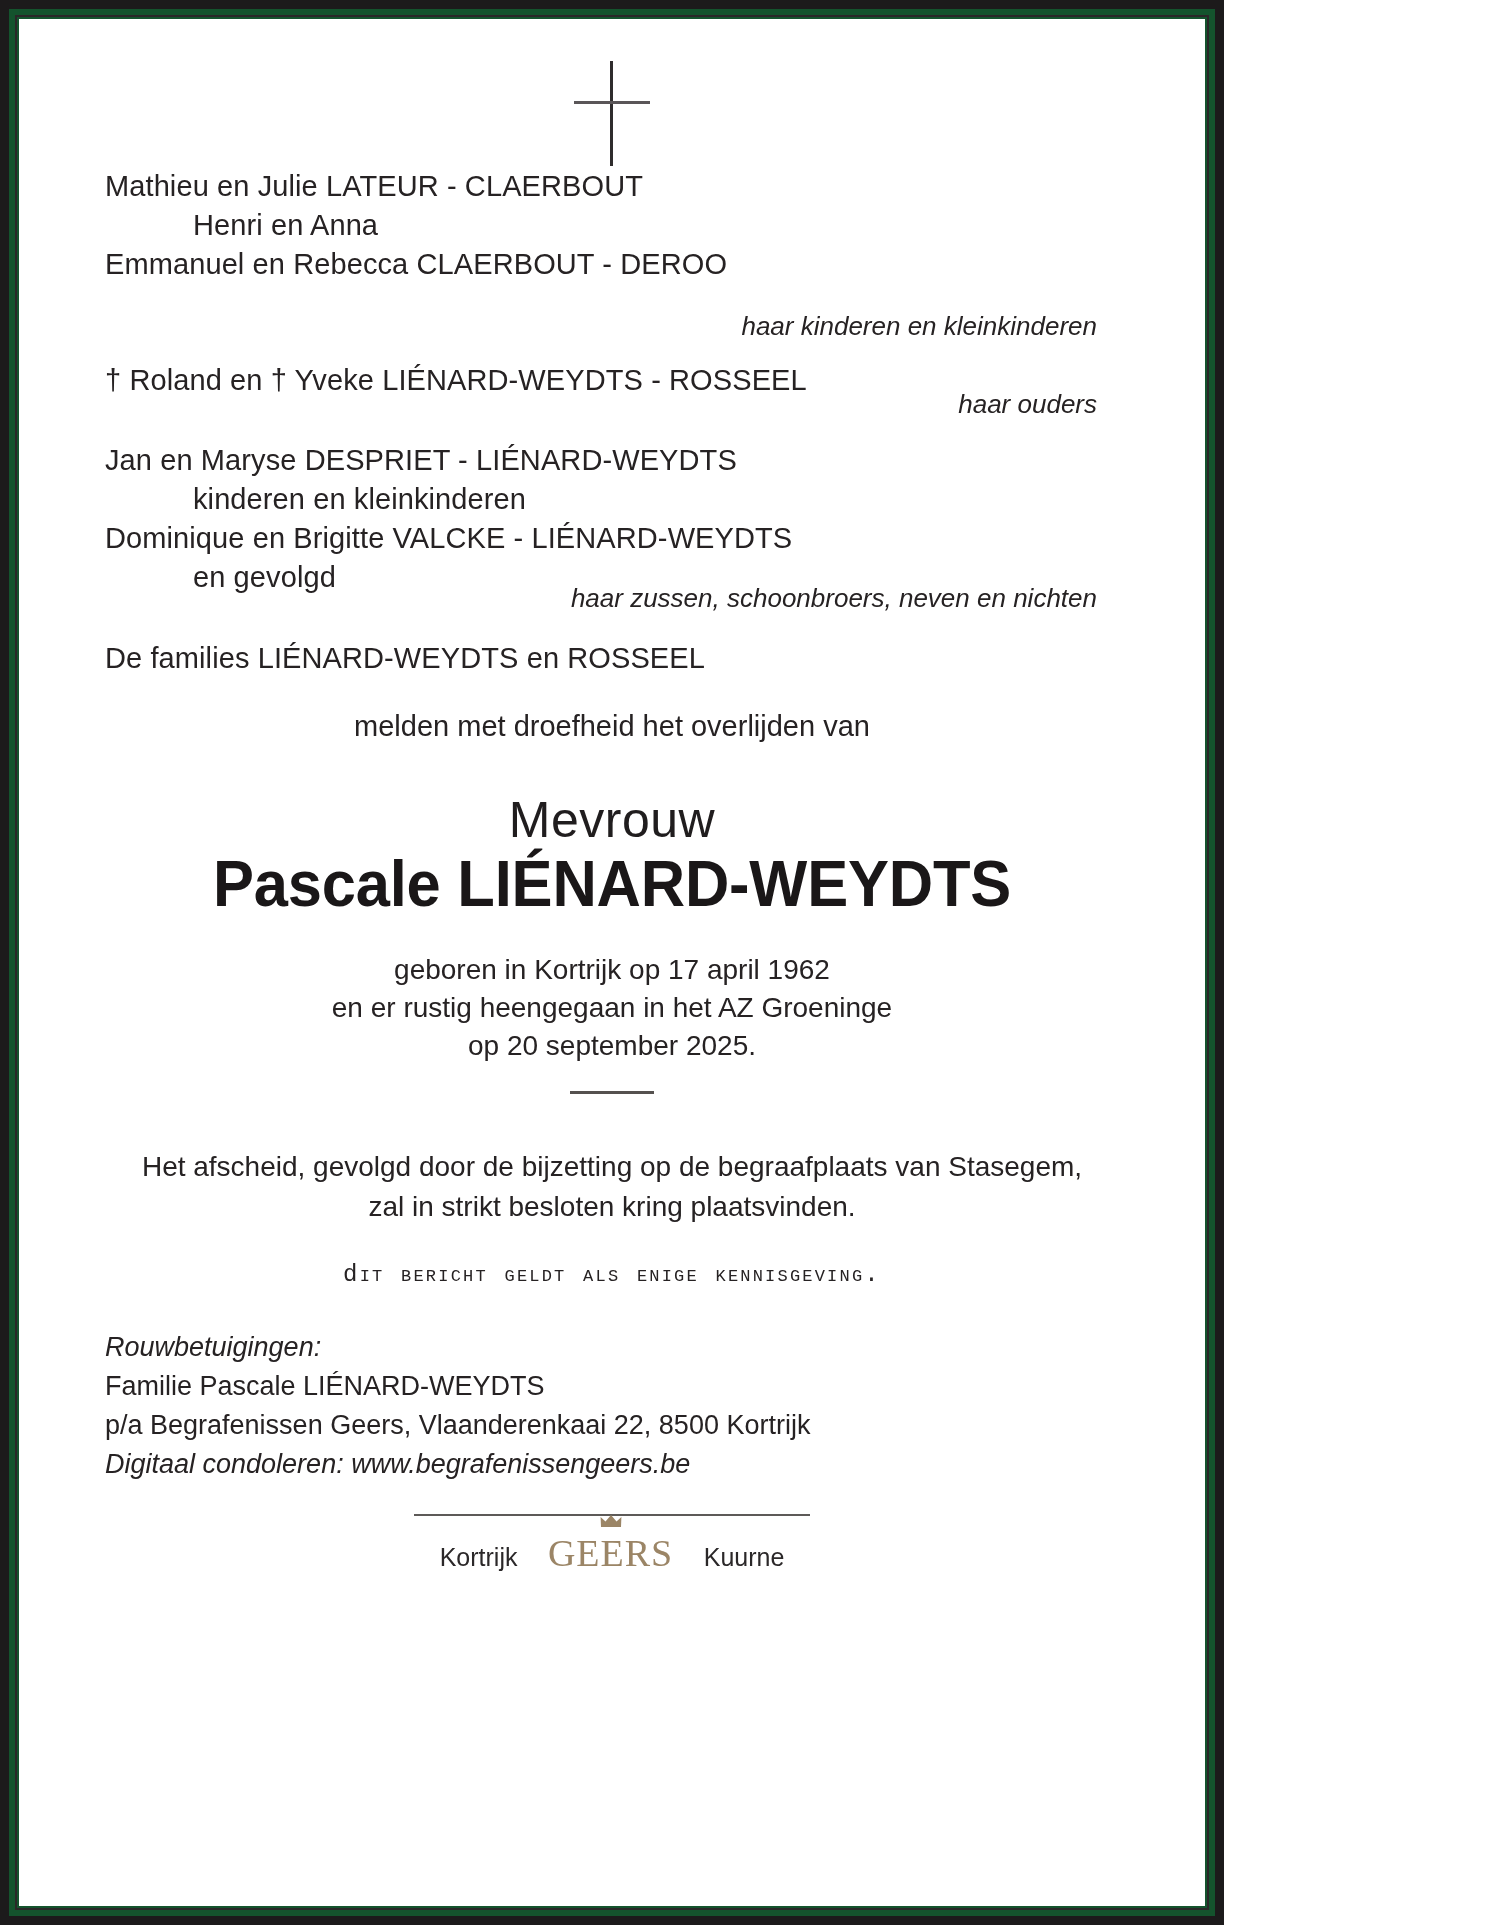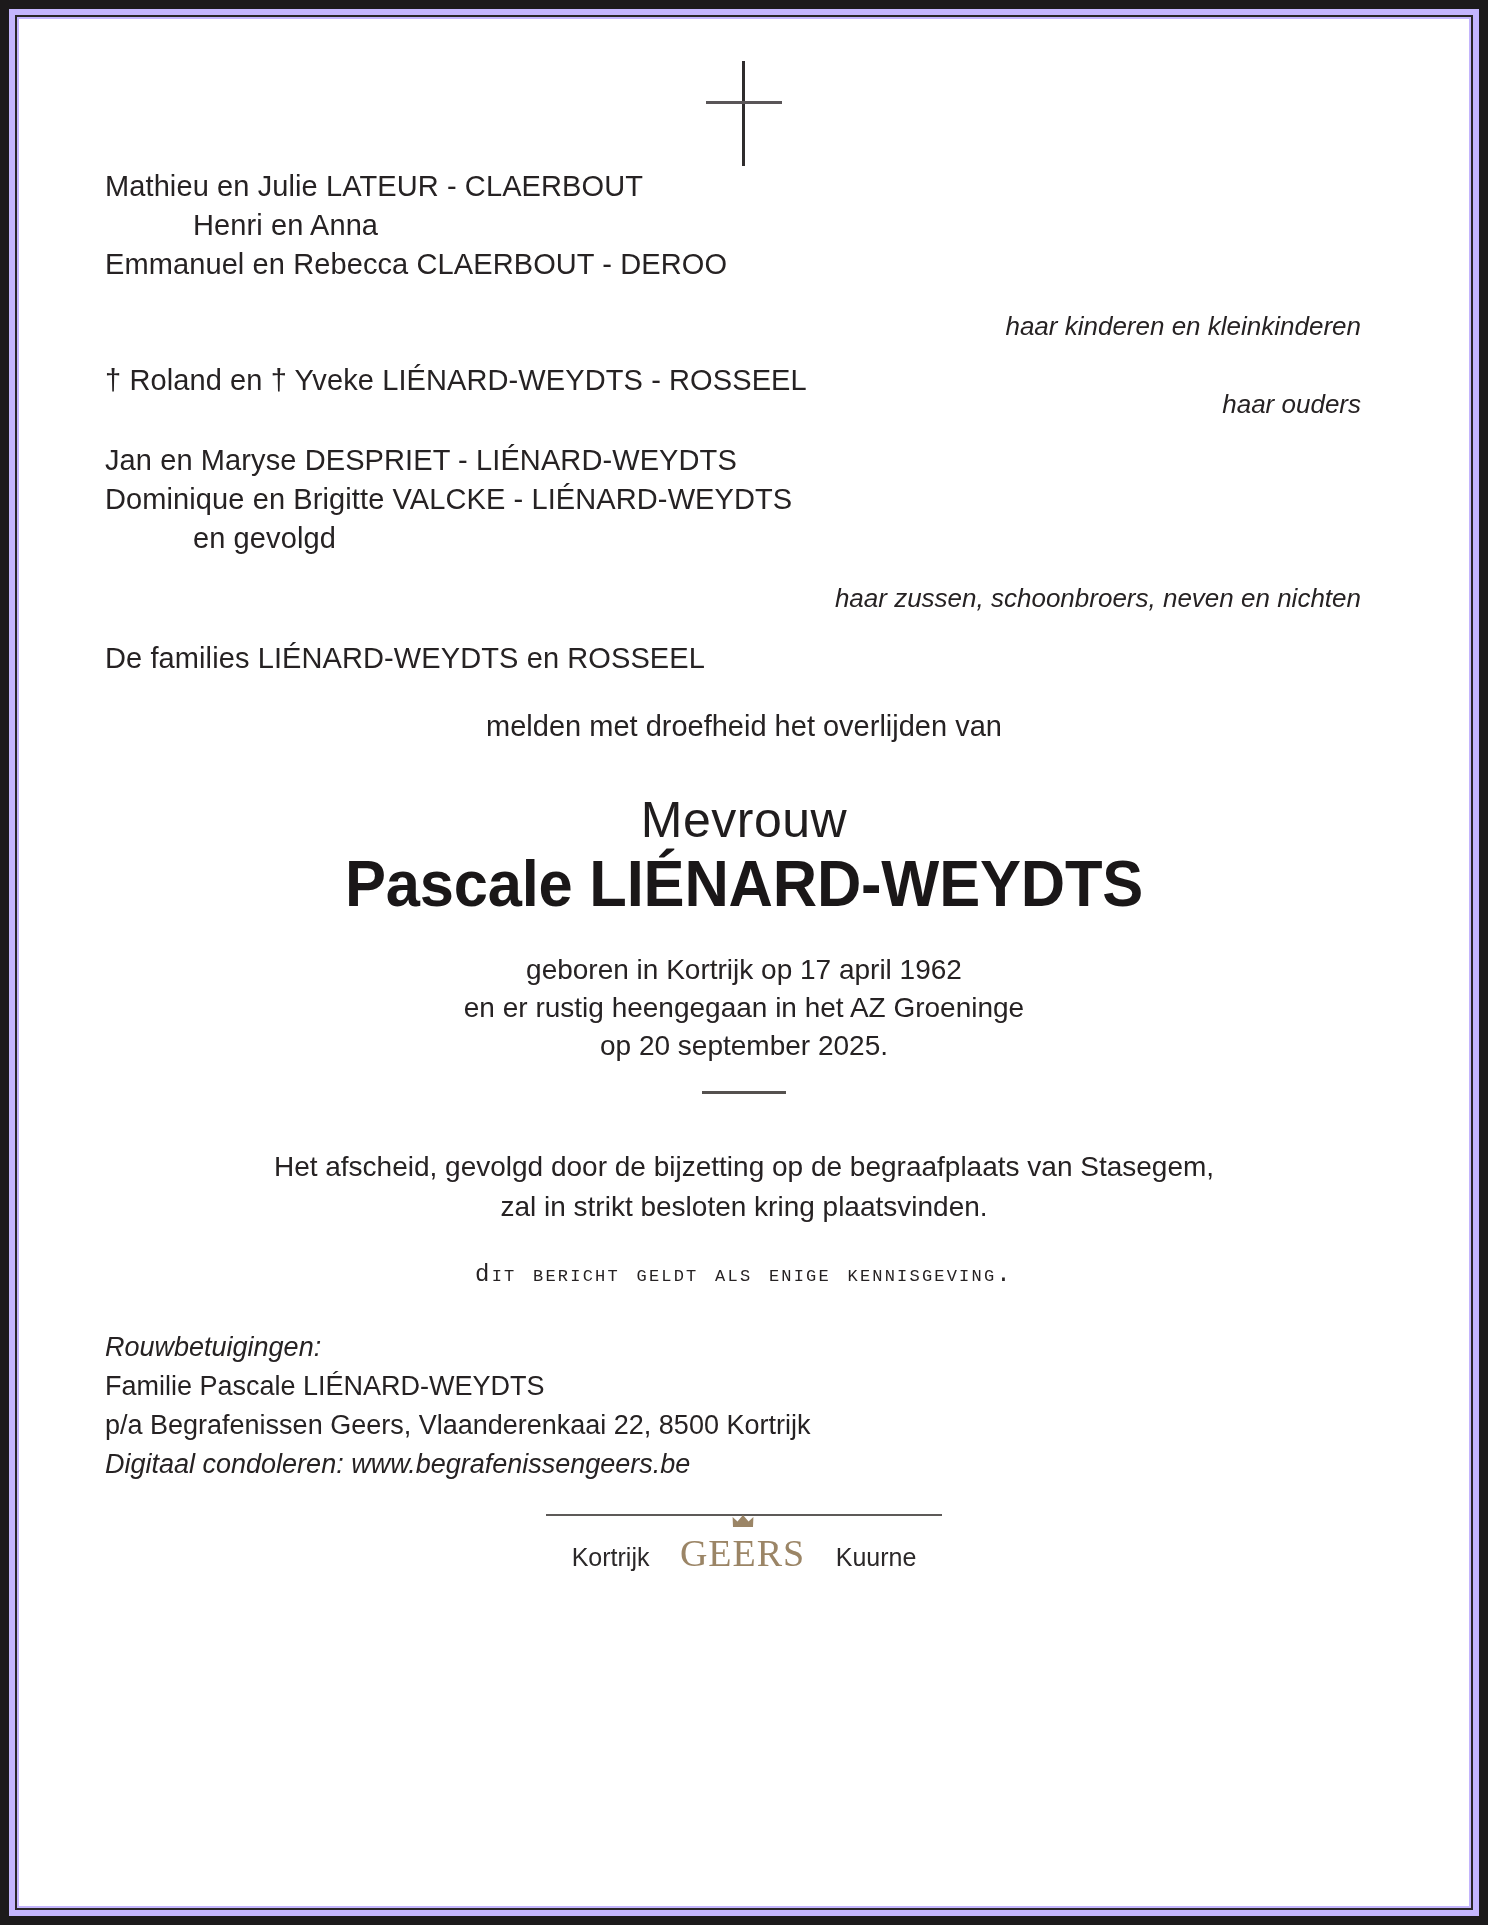--- a/index.html
+++ b/index.html
@@ -8,24 +8,24 @@
     padding: 0;
     background: #ffffff;
   }
   body {
     font-family: "Liberation Sans", "DejaVu Sans", sans-serif;
     color: #231f20;
   }
 
   .card {
     position: relative;
-    width: 1488px;
+    width: 1224px;
     height: 1925px;
     box-sizing: border-box;
-    background: #c4b5fd;
+    background: #14532d;
     border: 9px solid #1c1a1b;
     overflow: hidden;
   }
   .inner-rule {
     position: absolute;
     top: 6px;
     left: 6px;
     right: 6px;
     bottom: 6px;
     border: 2px solid #2a2728;
@@ -224,20 +224,21 @@
     </div>
     <div class="block relation" style="top:290px;">haar kinderen en kleinkinderen</div>
 
     <div class="block fam" style="top:342px;">
       <div>† Roland en † Yveke LIÉNARD-WEYDTS - ROSSEEL</div>
     </div>
     <div class="block relation" style="top:368px;">haar ouders</div>
 
     <div class="block fam" style="top:422px;">
       <div>Jan en Maryse DESPRIET - LIÉNARD-WEYDTS</div>
+      <div class="indent">kinderen en kleinkinderen</div>
       <div>Dominique en Brigitte VALCKE - LIÉNARD-WEYDTS</div>
       <div class="indent">en gevolgd</div>
     </div>
     <div class="block relation" style="top:562px;">haar zussen, schoonbroers, neven en nichten</div>
 
     <div class="block fam" style="top:620px;">
       <div>De families LIÉNARD-WEYDTS en ROSSEEL</div>
     </div>
 
     <div class="block centerline" style="top:688px;">melden met droefheid het overlijden van</div>

